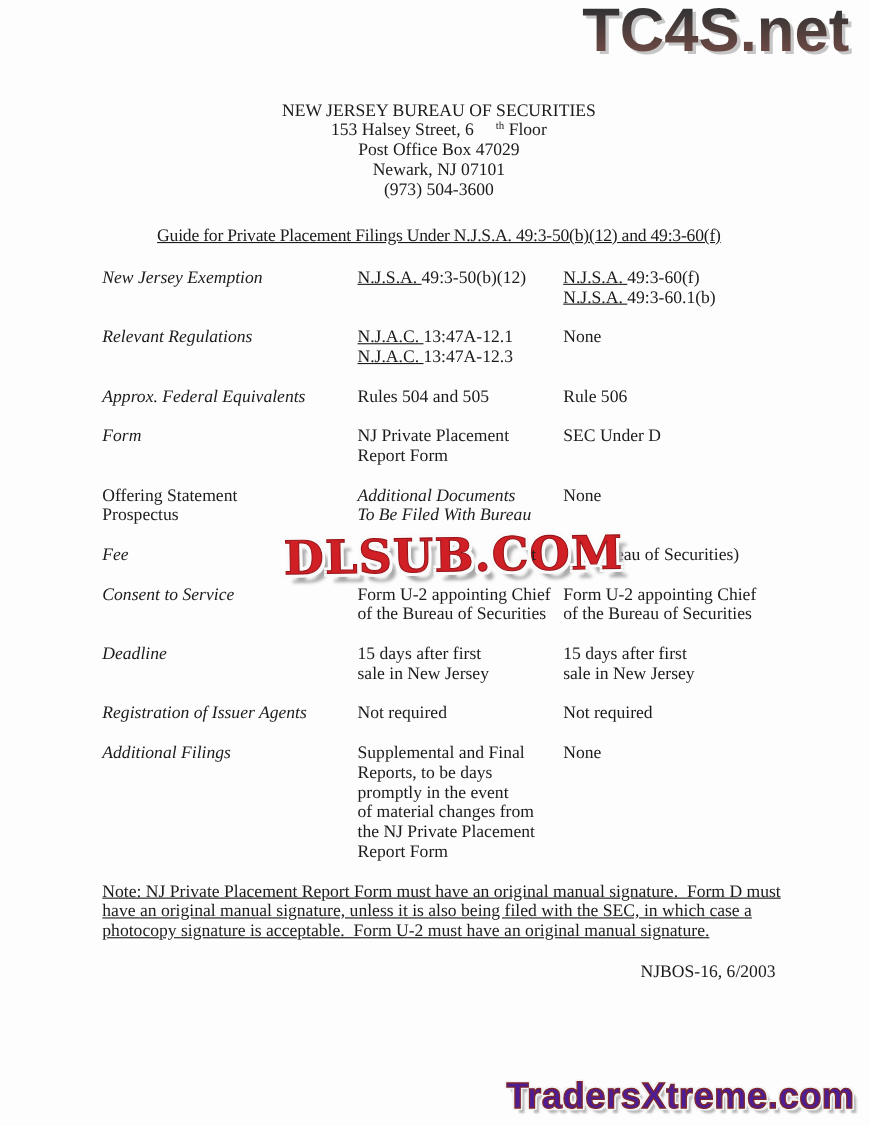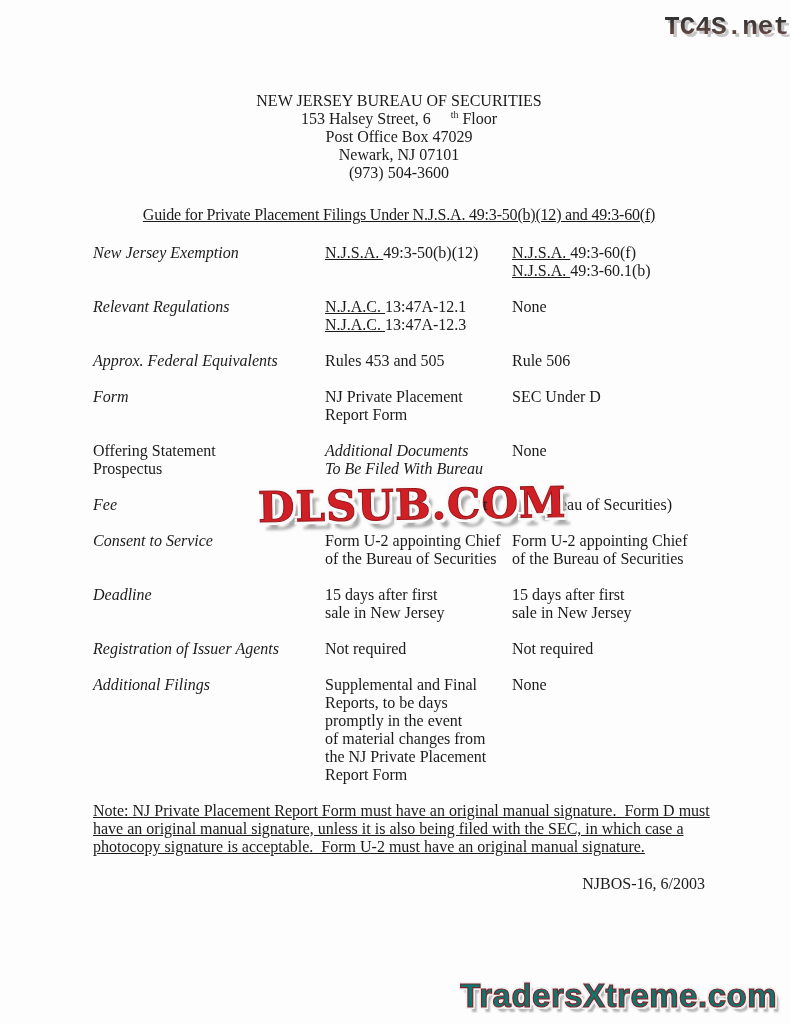--- a/index.html
+++ b/index.html
@@ -71,41 +71,41 @@
   .note{margin-top:4px;}
   .note .line{white-space:pre;text-decoration:underline;}
   .form-number{
     margin-top:19px;
     text-align:right;
     height:18px;line-height:18px;
   }
 
   
   .tc4s{
-    position:absolute;top:5px;right:2px;
-    font-family:Liberation Mono, monospace;
-    font-weight:900;font-size:26px;line-height:44px;
+    position:absolute;top:5px;right:19px;
+    font-family:Liberation Sans, sans-serif;
+    font-weight:900;font-size:56px;line-height:44px;
     white-space:nowrap;
   }
   .tc4s-shadow{position:absolute;left:3px;top:3px;color:#c6c6c6;}
   .tc4s-fill{
     position:relative;
     background:linear-gradient(180deg,#333333 22%,#6e4a45 85%);
     -webkit-background-clip:text;
     background-clip:text;
     color:transparent;
   }
 
   
   .traders{
     position:absolute;top:978px;right:14px;
     font-family:"Liberation Sans", sans-serif;
     font-weight:bold;font-size:33px;line-height:36px;
     letter-spacing:0.5px;
-    color:#0f766e;
+    color:#4c1d95;
     -webkit-text-stroke:1.2px #7c262c;
     text-shadow:
       -2px -2px 0 #f2f2f2, 2px -2px 0 #f2f2f2,
       -2px 2px 0 #f2f2f2, 2px 2px 0 #f2f2f2,
       -2px 0 0 #f2f2f2, 2px 0 0 #f2f2f2,
       0 -2px 0 #f2f2f2, 0 2px 0 #f2f2f2,
       4px 5px 2px #b5b5b5;
     white-space:nowrap;
   }
 </style>
@@ -154,21 +154,21 @@
           </div>
           <div class="cell val-cell">
             <div class="line"><span>None</span></div>
           </div>
         </div>
         <div class="row">
           <div class="cell label-cell">
             <div class="line"><span>Approx. Federal Equivalents</span></div>
           </div>
           <div class="cell val-cell">
-            <div class="line"><span>Rules 453 and 505</span></div>
+            <div class="line"><span>Rules 504 and 505</span></div>
           </div>
           <div class="cell val-cell">
             <div class="line"><span>Rule 506</span></div>
           </div>
         </div>
         <div class="row">
           <div class="cell label-cell">
             <div class="line"><span>Form</span></div>
           </div>
           <div class="cell val-cell">

